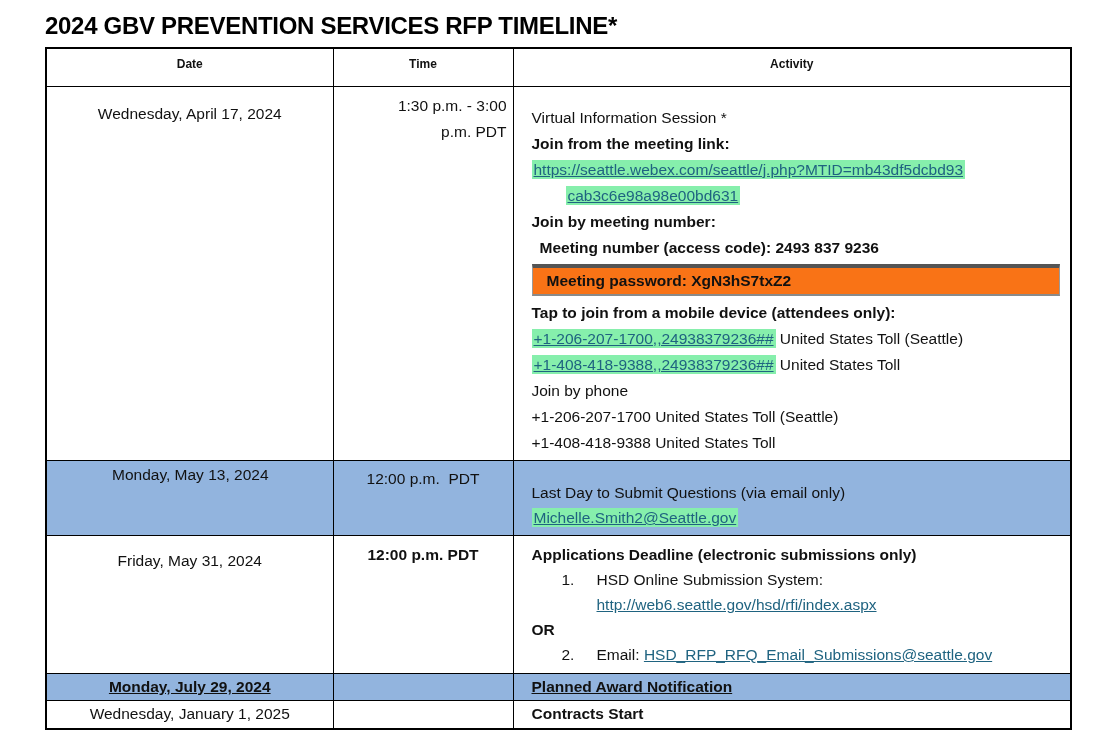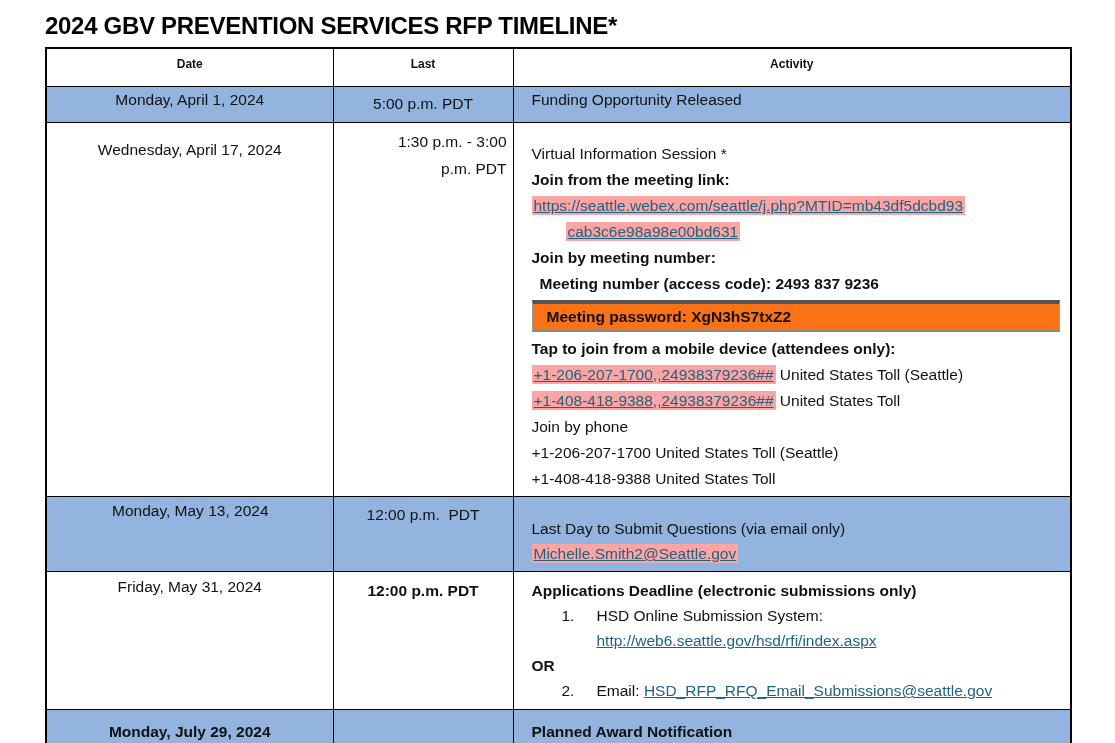--- a/index.html
+++ b/index.html
@@ -35,64 +35,59 @@
   td.time { text-align: center; padding: 4px 6px; white-space: pre-wrap; line-height: 1.7; }
   td.act  { padding: 4px 10px 4px 18px; }
 
   .bold { font-weight: 700; }
   .line { line-height: 25px; }
   td.act-session .line { line-height: 26px; }
   .indent-sm  { padding-left: 8px; }
   .indent-url { padding-left: 34px; }
 
   a.link { color: #1F6380; text-decoration: underline; cursor: pointer; }
-  .hl { background: #fca5a5; padding: 1px 2px; }
+  .hl { background: #86efac; padding: 1px 2px; }
 
   .password-box {
     margin: 3px 0 4px; padding: 1px 0 2px 14px;
     background: #f97316; font-weight: 700; line-height: 23px;
     border-top: 4px solid #545454;
     border-bottom: 2px solid #8a8a8a;
     border-left: 1px solid #9a9a9a;
     border-right: 1px solid #9a9a9a;
   }
 
   .num { display: inline-block; width: 35px; margin-left: 30px; }
   .url-line { padding-left: 65px; }
 
   tr.row-simple td { padding-top: 4px; padding-bottom: 5px; }
-  tr.row-award td { padding-top: 13px; padding-bottom: 4px; }
+  tr.row-award td { padding-top: 4px; padding-bottom: 4px; text-decoration: underline; }
 </style>
 </head>
 <body>
 
 <div class="page">
 
   <div class="doc-title">2024 GBV PREVENTION SERVICES RFP TIMELINE*</div>
 
   <table class="timeline">
     <colgroup>
         <col class="c-date">
         <col class="c-time">
         <col class="c-act">
       </colgroup>
     <thead>
       <tr>
         <th>Date</th>
-        <th>Last</th>
+        <th>Time</th>
         <th>Activity</th>
       </tr>
     </thead>
     <tbody>
 
-      <tr class="row-blue row-simple">
-        <td class="date">Monday, April 1, 2024</td>
-        <td class="time">5:00 p.m. PDT</td>
-        <td class="act">Funding Opportunity Released</td>
-      </tr>
 
       <tr>
         <td class="date" style="padding-top:18px;">Wednesday, April 17, 2024</td>
         <td class="time" style="padding-top:6px;text-align:right;">1:30 p.m. - 3:00
 p.m. PDT</td>
         <td class="act act-session" style="padding-top:18px;">
           <div class="line">Virtual Information Session *</div>
           <div class="line bold">Join from the meeting link:</div>
           <div class="line"><a class="link hl">https://seattle.webex.com/seattle/j.php?MTID=mb43df5dcbd93</a></div>
           <div class="line indent-url"><a class="link hl">cab3c6e98a98e00bd631</a></div>
@@ -117,21 +112,21 @@
       <tr class="row-blue">
         <td class="date align-left" style="padding-top:5px;">Monday, May 13, 2024</td>
         <td class="time" style="padding-top:5px;">12:00 p.m.  PDT</td>
         <td class="act" style="padding-top:19px; padding-bottom:5px;">
           <div class="line">Last Day to Submit Questions (via email only)</div>
           <div class="line"><a class="link hl">Michelle.Smith2@Seattle.gov</a></div>
         </td>
       </tr>
 
       <tr>
-        <td class="date" style="padding-top:6px;">Friday, May 31, 2024</td>
+        <td class="date" style="padding-top:16px;">Friday, May 31, 2024</td>
         <td class="time bold" style="padding-top:6px;">12:00 p.m. PDT</td>
         <td class="act" style="padding-top:6px; padding-bottom:6px;">
           <div class="line bold">Applications Deadline (electronic submissions only)</div>
           <div class="line">
             <span class="num">1.</span><span>HSD Online Submission System:</span>
           </div>
           <div class="line url-line"><a class="link">http://web6.seattle.gov/hsd/rfi/index.aspx</a></div>
           <div class="line bold">OR</div>
           <div class="line">
             <span class="num">2.</span><span>Email:</span>

